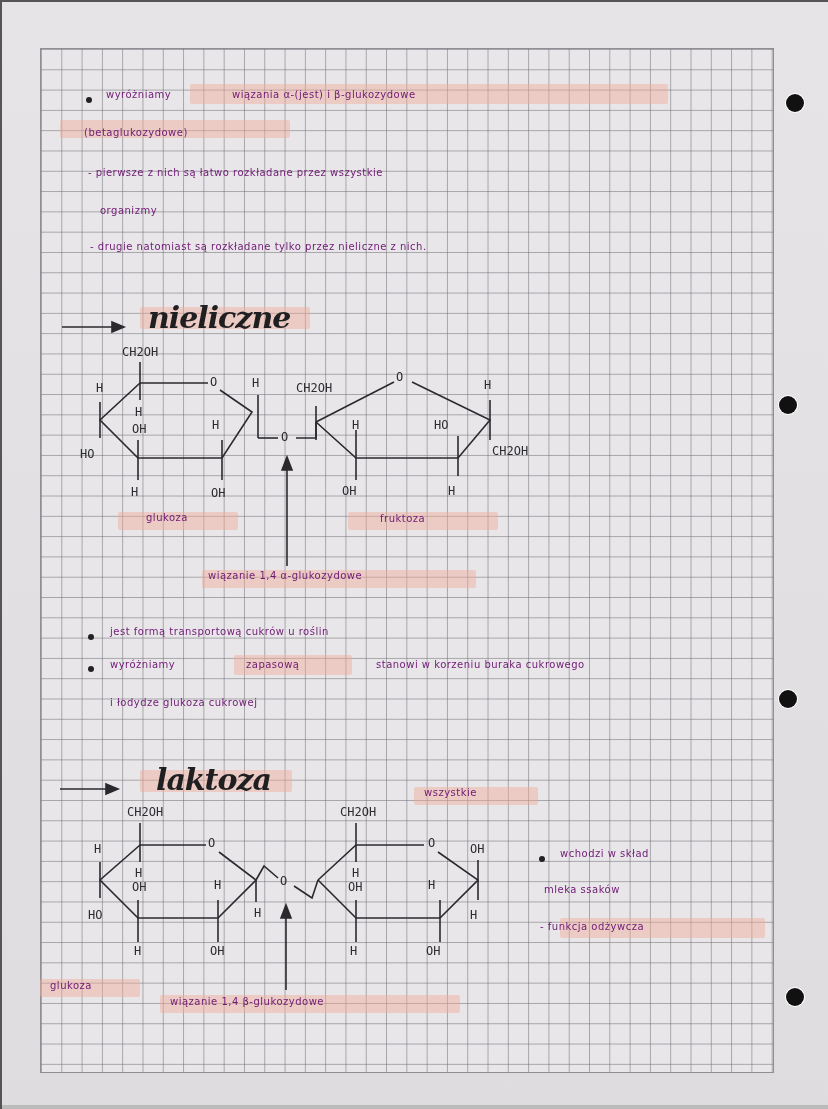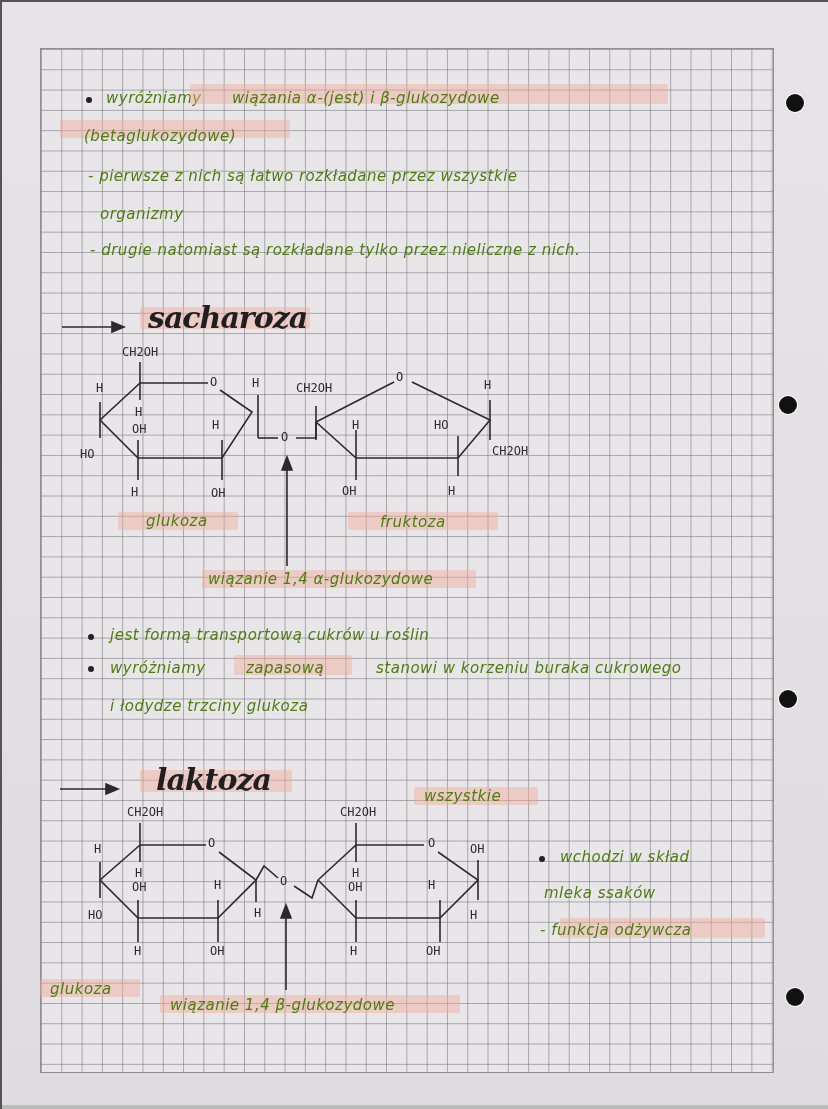--- a/index.html
+++ b/index.html
@@ -23,21 +23,21 @@
     background-size: 20.3px 20.3px;
     border: 1px solid #8e8e94;
   }
   .hole {
     position: absolute; width: 18px; height: 18px; border-radius: 50%;
     background: #111; box-shadow: 0 0 0 1px #fff;
   }
   .t {
     position: absolute; white-space: nowrap;
     font-family: "DejaVu Sans", sans-serif;
-    font-size: 15px; color: #4d7c0f; letter-spacing: 0.5px; font-style: italic;
+    font-size: 10px; color: #701a75; letter-spacing: 0.5px;
   }
   .hl {
     position: absolute; background: rgba(240,170,150,0.45); border-radius: 2px;
   }
   .title {
     position: absolute; white-space: nowrap;
     font-family: "DejaVu Serif", serif; font-style: italic; font-weight: bold;
     font-size: 30px; color: #1f1f22; letter-spacing: -1px;
   }
   .bullet {
@@ -65,21 +65,21 @@
 <span class="t" style="left:106px;top:89px">wyróżniamy</span>
 <div class="hl" style="left:190px;top:84px;width:478px;height:20px"></div>
 <span class="t" style="left:232px;top:89px">wiązania α-(jest) i β-glukozydowe</span>
 <div class="hl" style="left:60px;top:120px;width:230px;height:18px"></div>
 <span class="t" style="left:84px;top:127px">(betaglukozydowe)</span>
 <span class="t" style="left:88px;top:167px">- pierwsze z nich są łatwo rozkładane przez wszystkie</span>
 <span class="t" style="left:100px;top:205px">organizmy</span>
 <span class="t" style="left:90px;top:241px">- drugie natomiast są rozkładane tylko przez nieliczne z nich.</span>
 
 <div class="hl" style="left:140px;top:307px;width:170px;height:22px"></div>
-<span class="title" style="left:148px;top:300px">sacharoza</span>
+<span class="title" style="left:148px;top:300px">nieliczne</span>
 
 <span class="chem" style="left:122px;top:345px">CH2OH</span>
 <span class="chem" style="left:210px;top:375px">O</span>
 <span class="chem" style="left:96px;top:381px">H</span>
 <span class="chem" style="left:135px;top:405px">H</span>
 <span class="chem" style="left:132px;top:422px">OH</span>
 <span class="chem" style="left:80px;top:447px">HO</span>
 <span class="chem" style="left:212px;top:418px">H</span>
 <span class="chem" style="left:252px;top:376px">H</span>
 <span class="chem" style="left:131px;top:485px">H</span>
@@ -101,21 +101,21 @@
 <div class="hl" style="left:202px;top:570px;width:274px;height:18px"></div>
 <span class="t" style="left:208px;top:570px">wiązanie 1,4 α-glukozydowe</span>
 
 <div class="bullet" style="left:88px;top:634px"></div>
 <span class="t" style="left:110px;top:626px">jest formą transportową cukrów u roślin</span>
 <div class="bullet" style="left:88px;top:666px"></div>
 <span class="t" style="left:110px;top:659px">wyróżniamy</span>
 <div class="hl" style="left:234px;top:655px;width:118px;height:20px"></div>
 <span class="t" style="left:246px;top:659px">zapasową</span>
 <span class="t" style="left:376px;top:659px">stanowi w korzeniu buraka cukrowego</span>
-<span class="t" style="left:110px;top:697px">i łodydze trzciny glukoza</span>
+<span class="t" style="left:110px;top:697px">i łodydze glukoza cukrowej</span>
 
 <div class="hl" style="left:140px;top:770px;width:152px;height:22px"></div>
 <span class="title" style="left:156px;top:762px">laktoza</span>
 <div class="hl" style="left:414px;top:787px;width:124px;height:18px"></div>
 <span class="t" style="left:424px;top:787px">wszystkie</span>
 
 <span class="chem" style="left:127px;top:805px">CH2OH</span>
 <span class="chem" style="left:208px;top:836px">O</span>
 <span class="chem" style="left:94px;top:842px">H</span>
 <span class="chem" style="left:135px;top:866px">H</span>

